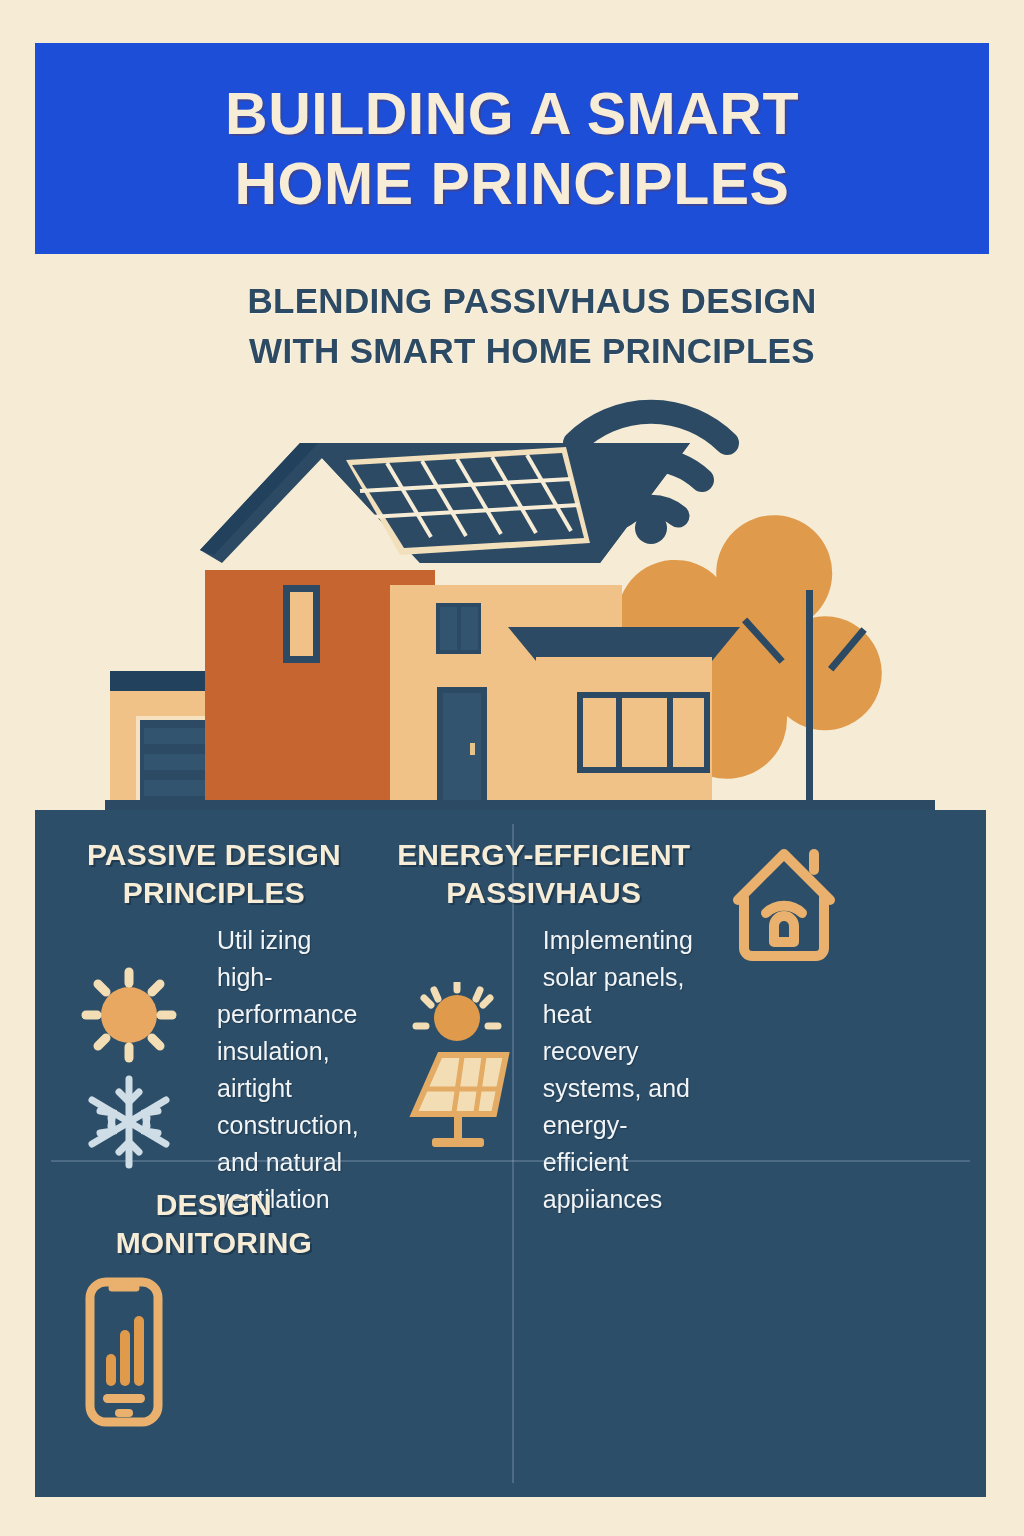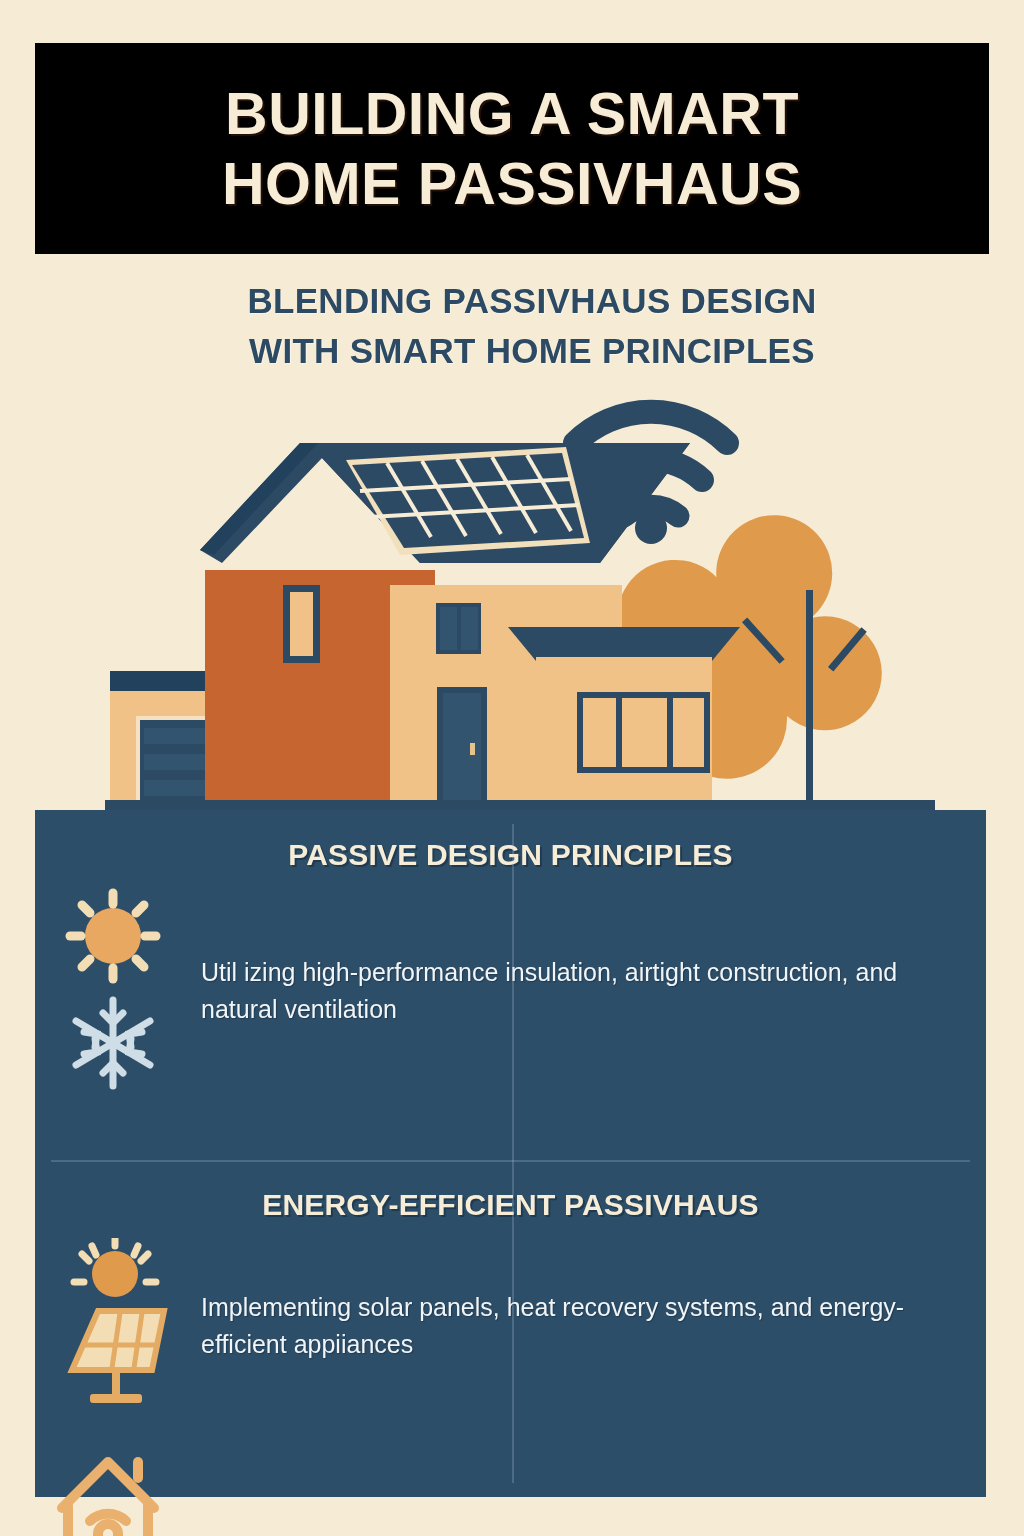--- a/index.html
+++ b/index.html
@@ -6,21 +6,21 @@
   body{
     width:1024px;height:1536px;
     background:#f6ecd6;
     font-family:"Liberation Sans", sans-serif;
     overflow:hidden;
     position:relative;
   }
   
   .banner{
     position:absolute;left:35px;top:43px;width:954px;height:211px;
-    background:#000000;
+    background:#1d4ed8;
     display:flex;flex-direction:column;align-items:center;justify-content:center;
   }
   .banner-line{
     color:#f7edd7;
     font-size:59px;line-height:70px;
     font-weight:bold;letter-spacing:0.5px;
     text-align:center;
     text-shadow:2px 2px 0 rgba(120,50,20,.30);
     white-space:nowrap;
   }
@@ -41,22 +41,23 @@
   .illustration{position:absolute;left:0;top:395px;width:1024px;height:420px;}
   .illustration svg{display:block;}
   
   .panel{
     position:absolute;left:35px;top:810px;width:951px;height:687px;
     background:#2d4e68;
   }
   .grid{
     position:absolute;inset:0;
     display:grid;
-    grid-template-columns:1fr;
+    grid-template-columns:1fr 1fr 1fr;
     grid-template-rows:350px 1fr;
+    margin-left:16px;
   }
   .cell{position:relative;padding:26px 18px 0 18px;box-sizing:border-box;}
   .cell-title{
     color:#f7edd7;
     font-size:30px;line-height:38px;
     font-weight:bold;letter-spacing:0.2px;
     text-align:center;
     text-shadow:2px 2px 0 rgba(16,35,50,.45);
     margin-bottom:10px;
   }
@@ -77,21 +78,21 @@
   .div-h{
     position:absolute;left:16px;top:350px;width:919px;height:2px;
     background:rgba(190,215,230,.22);
   }
 </style>
 </head>
 <body>
 
 <div class="banner">
   <div class="banner-line">BUILDING A SMART</div>
-  <div class="banner-line">HOME PASSIVHAUS</div>
+  <div class="banner-line">HOME PRINCIPLES</div>
 </div>
 
 <div class="subtitle">
   <div class="subtitle-line">BLENDING PASSIVHAUS DESIGN</div>
   <div class="subtitle-line">WITH SMART HOME PRINCIPLES</div>
 </div>
 
 <div class="illustration">
 <svg width="1024" height="420" viewBox="0 0 1024 420" xmlns="http://www.w3.org/2000/svg">
 

